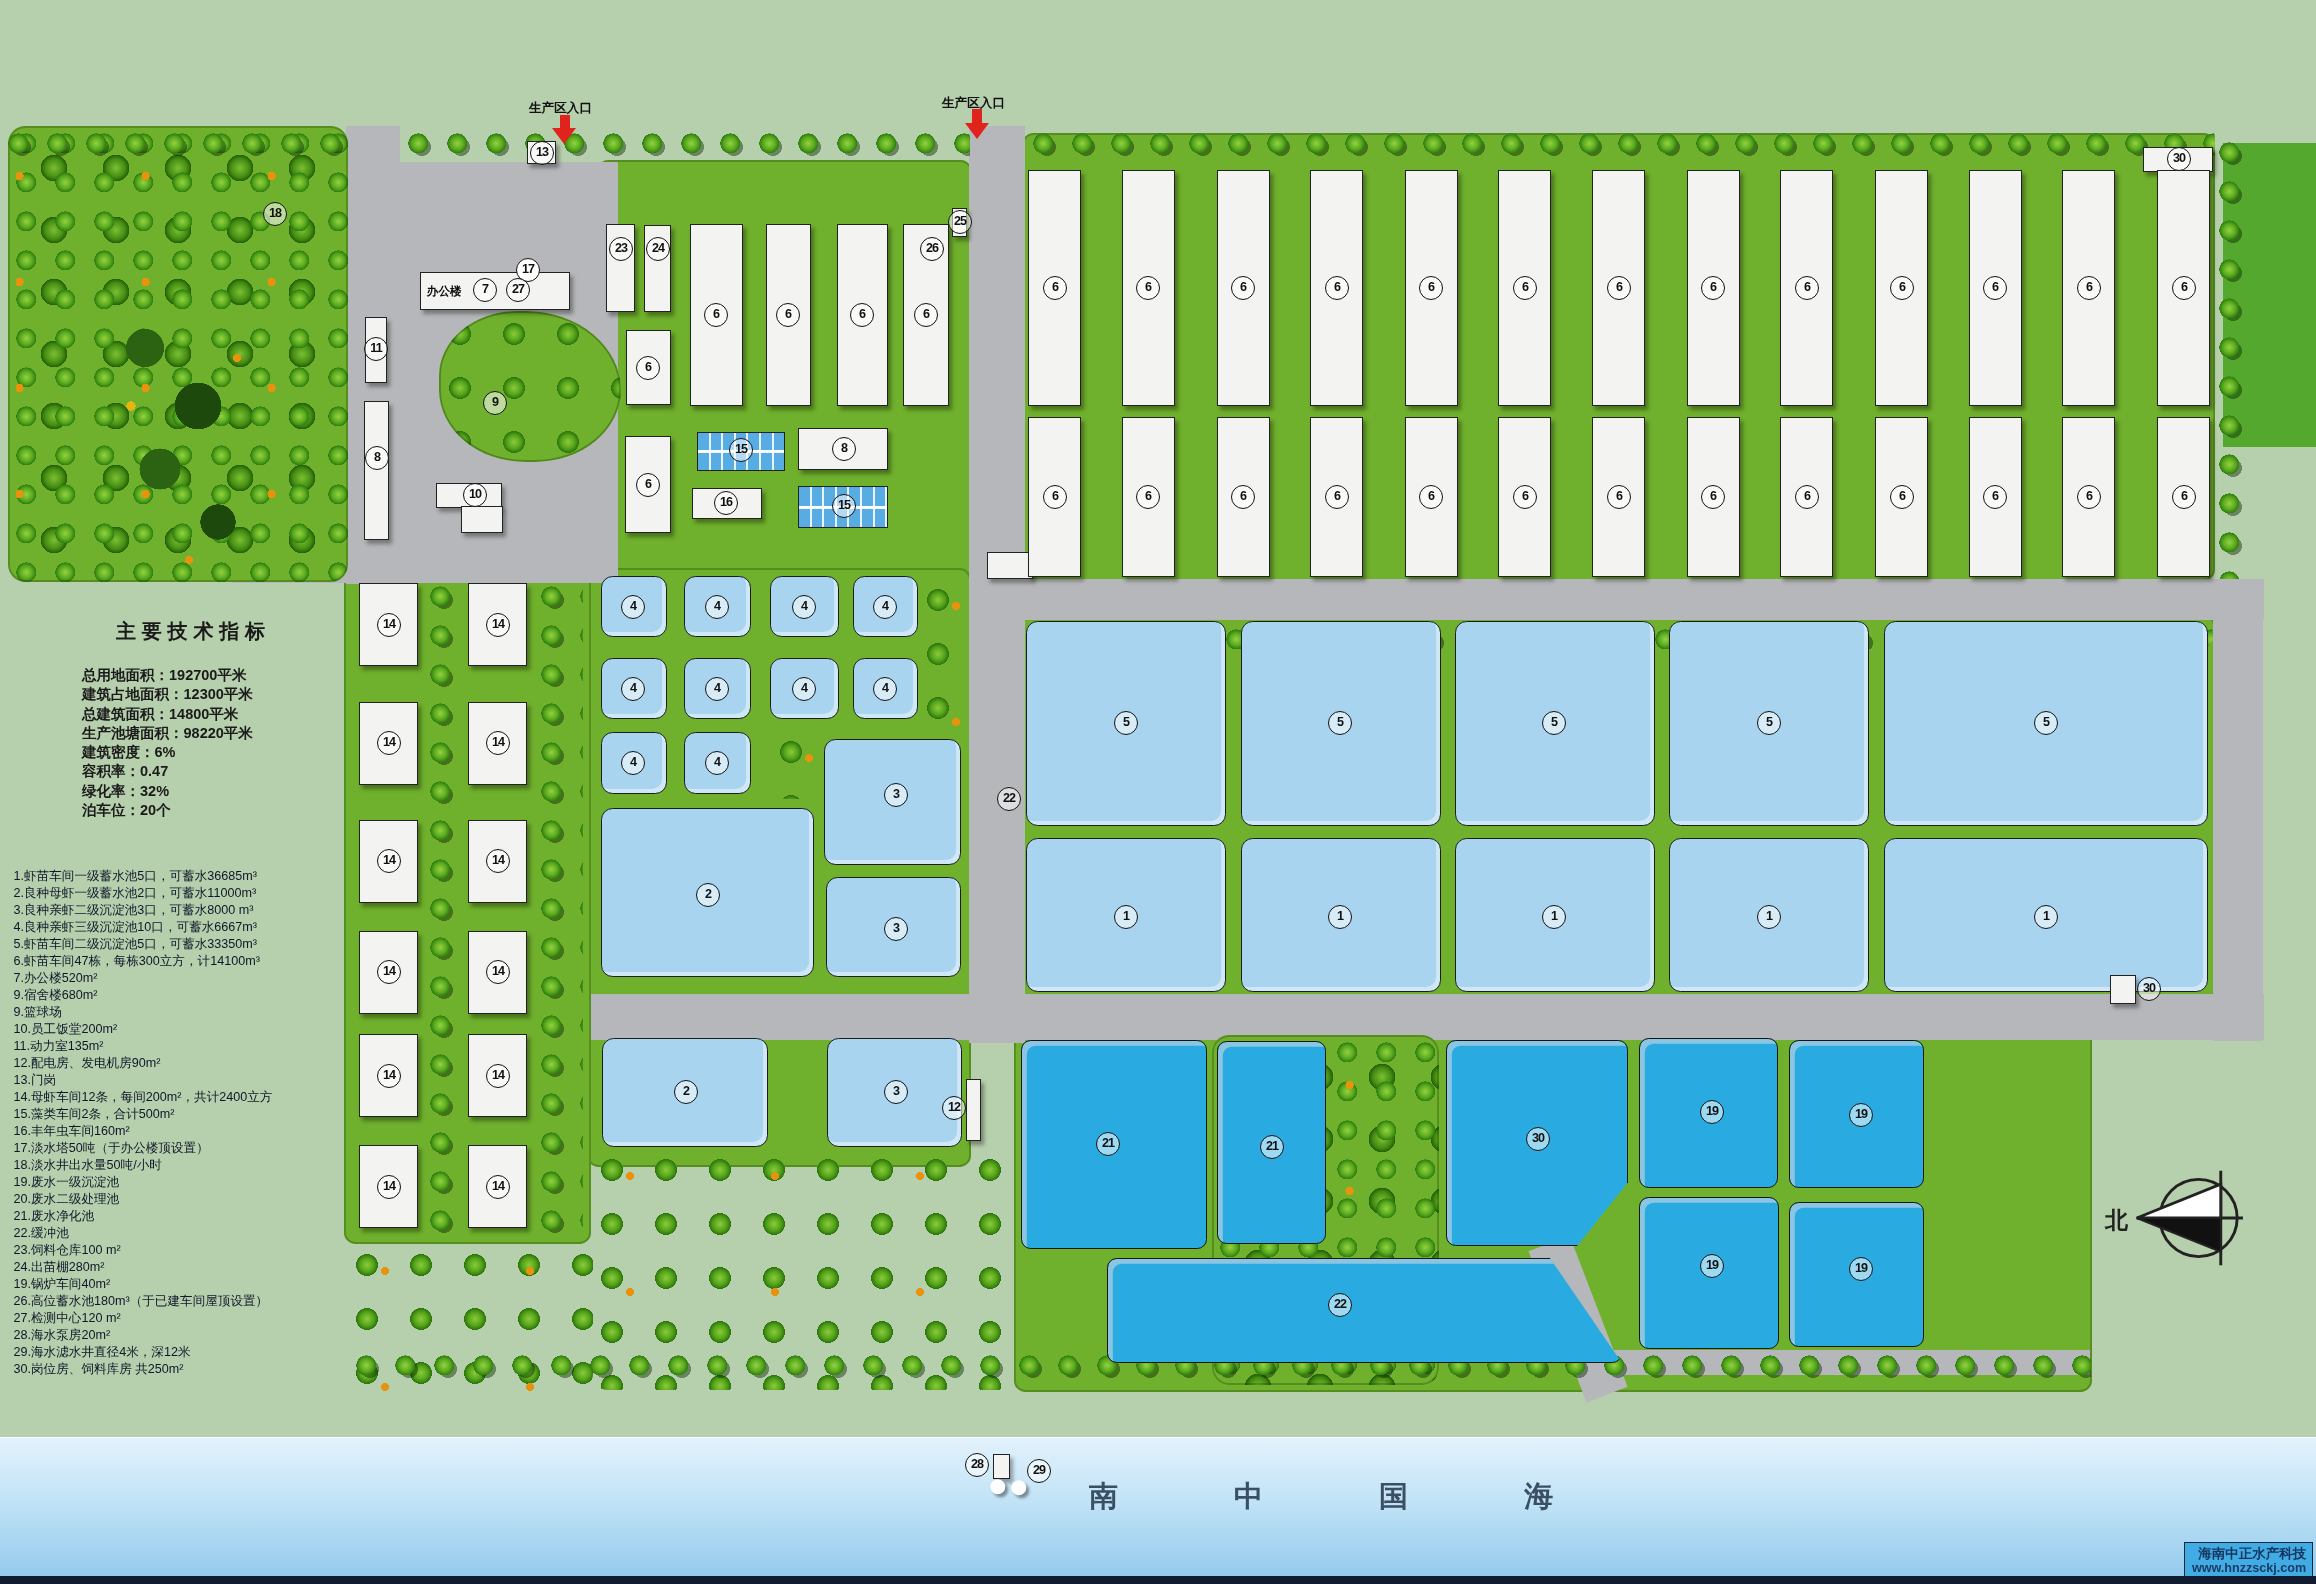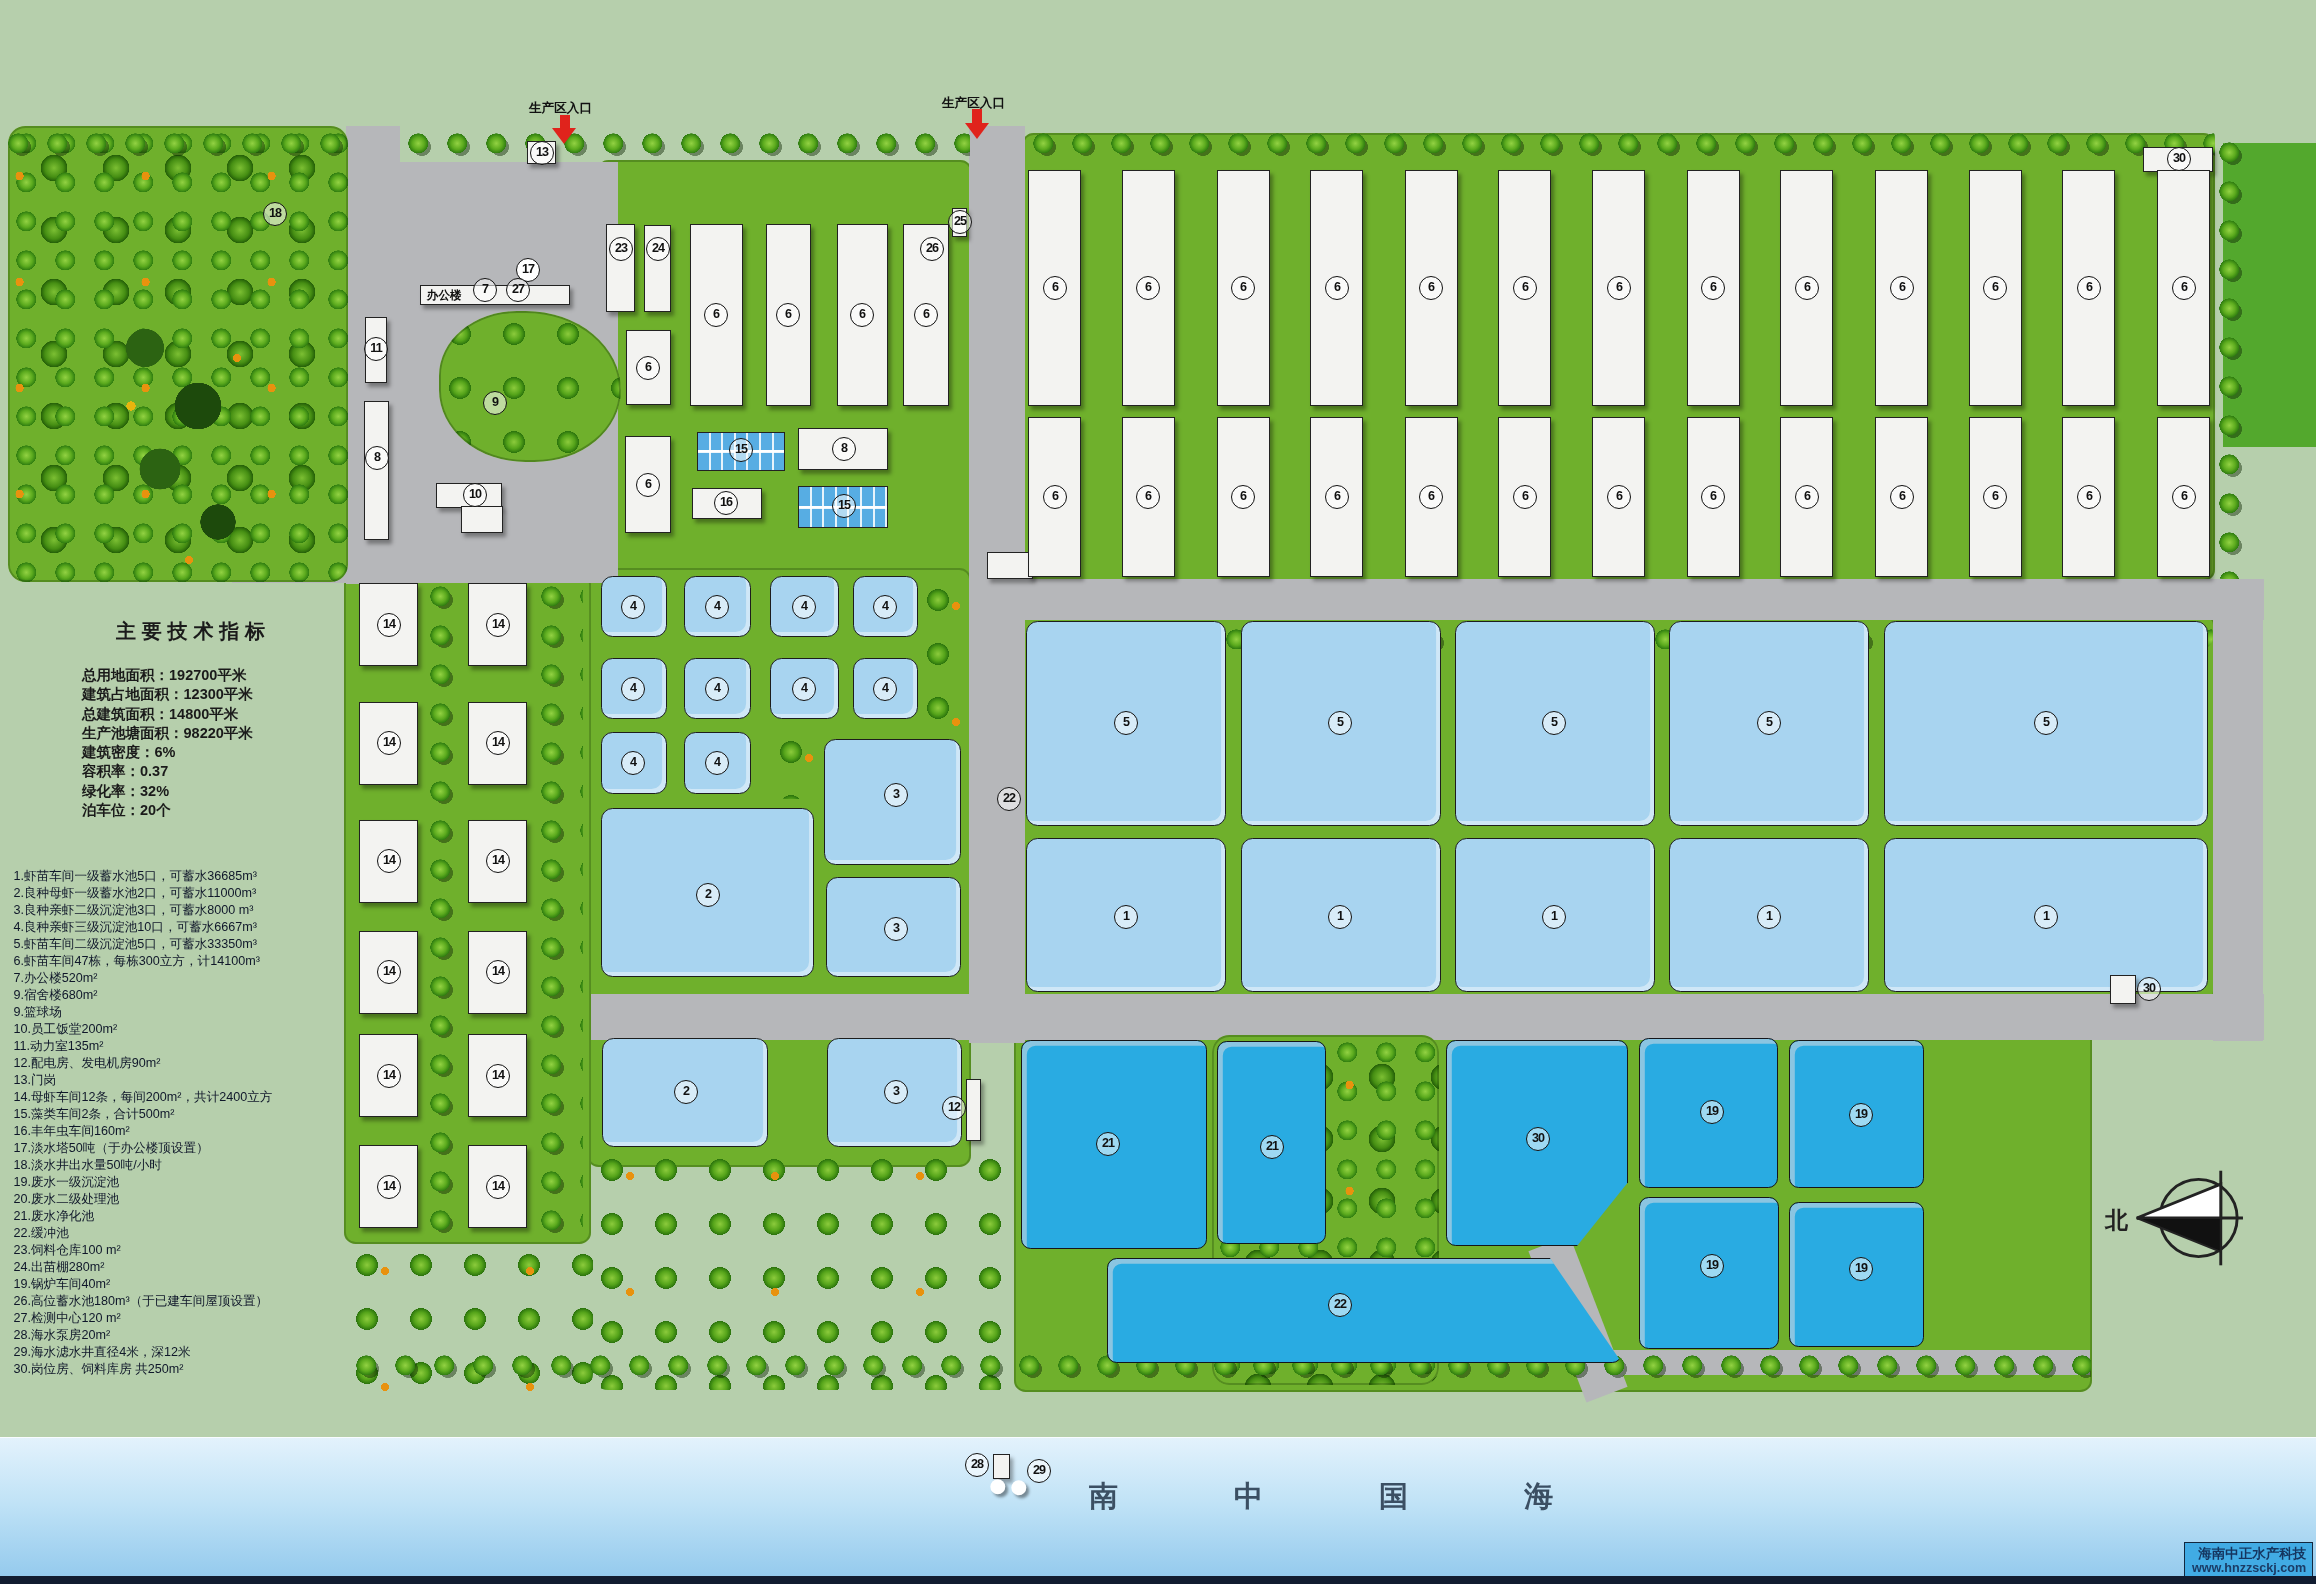--- a/index.html
+++ b/index.html
@@ -176,21 +176,21 @@
       <div class="pond d" style="left: 1021px; top: 1040px; width: 186px; height: 209px;"></div>
       <div class="pond d" style="left: 1217px; top: 1041px; width: 109px; height: 203px;"></div>
       <div class="pond d" style="left: 1446px; top: 1040px; width: 182px; height: 206px; clip-path: polygon(0px 0px, 100% 0px, 100% 69%, 72% 100%, 0px 100%);"></div>
       <div class="pond d" style="left: 1639px; top: 1038px; width: 139px; height: 150px;"></div>
       <div class="pond d" style="left: 1789px; top: 1040px; width: 135px; height: 148px;"></div>
       <div class="pond d" style="left: 1639px; top: 1197px; width: 140px; height: 152px;"></div>
       <div class="pond d" style="left: 1789px; top: 1202px; width: 135px; height: 145px;"></div>
       <div class="pond d" style="left: 1107px; top: 1258px; width: 515px; height: 105px; clip-path: polygon(0px 0px, 86% 0px, 100% 100%, 0px 100%);"></div>
       <div class="pond s" style="left: 697px; top: 432px; width: 88px; height: 39px;"></div>
       <div class="pond s" style="left: 798px; top: 486px; width: 90px; height: 42px;"></div>
-      <div class="bldg" style="left: 420px; top: 285px; width: 150px; height: 20px;">
+      <div class="bldg" style="left: 420px; top: 272px; width: 150px; height: 38px;">
         <span class="btext">办公楼</span>
       </div>
       <div class="bldg" style="left: 365px; top: 317px; width: 22px; height: 66px;"></div>
       <div class="bldg" style="left: 364px; top: 401px; width: 25px; height: 139px;"></div>
       <div class="bldg" style="left: 436px; top: 483px; width: 66px; height: 25px;"></div>
       <div class="bldg" style="left: 461px; top: 506px; width: 42px; height: 27px;"></div>
       <div class="bldg" style="left: 527px; top: 141px; width: 29px; height: 23px;"></div>
       <div class="bldg" style="left: 606px; top: 224px; width: 29px; height: 88px;"></div>
       <div class="bldg" style="left: 644px; top: 225px; width: 27px; height: 87px;"></div>
       <div class="bldg" style="left: 626px; top: 330px; width: 45px; height: 75px;"></div>
@@ -360,21 +360,21 @@
     </div>
 
   <div id="techpanel">
     <div id="tech-title">主要技术指标</div>
     <div id="tech-lines">
         <div class="tech-line">总用地面积：192700平米</div>
         <div class="tech-line">建筑占地面积：12300平米</div>
         <div class="tech-line">总建筑面积：14800平米</div>
         <div class="tech-line">生产池塘面积：98220平米</div>
         <div class="tech-line">建筑密度：6%</div>
-        <div class="tech-line">容积率：0.37</div>
+        <div class="tech-line">容积率：0.47</div>
         <div class="tech-line">绿化率：32%</div>
         <div class="tech-line">泊车位：20个</div>
       </div>
   </div>
 
   <div id="legendpanel">
     <div id="legend-list">
         <div class="legend-item">1.虾苗车间一级蓄水池5口，可蓄水36685m³</div>
         <div class="legend-item">2.良种母虾一级蓄水池2口，可蓄水11000m³</div>
         <div class="legend-item">3.良种亲虾二级沉淀池3口，可蓄水8000 m³</div>

